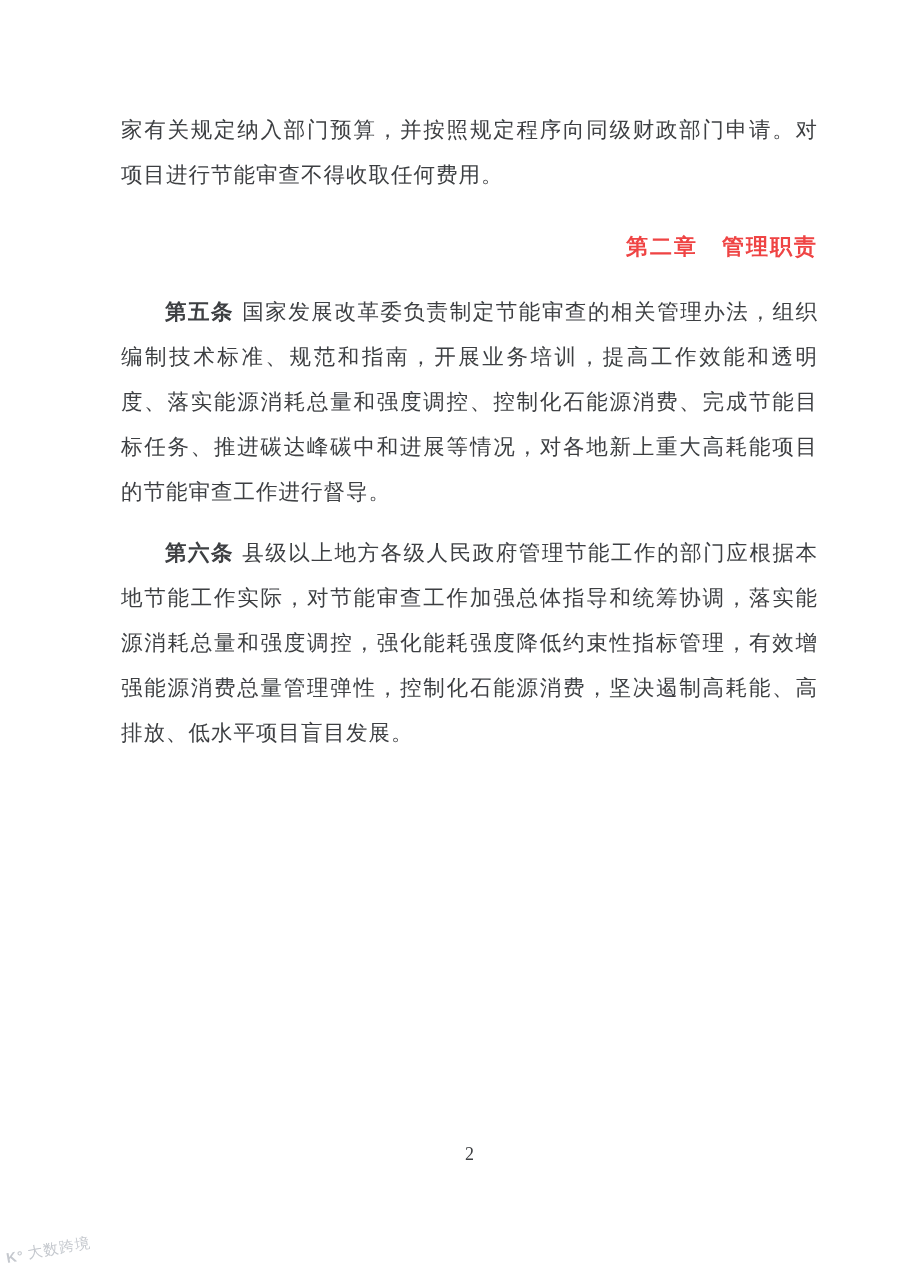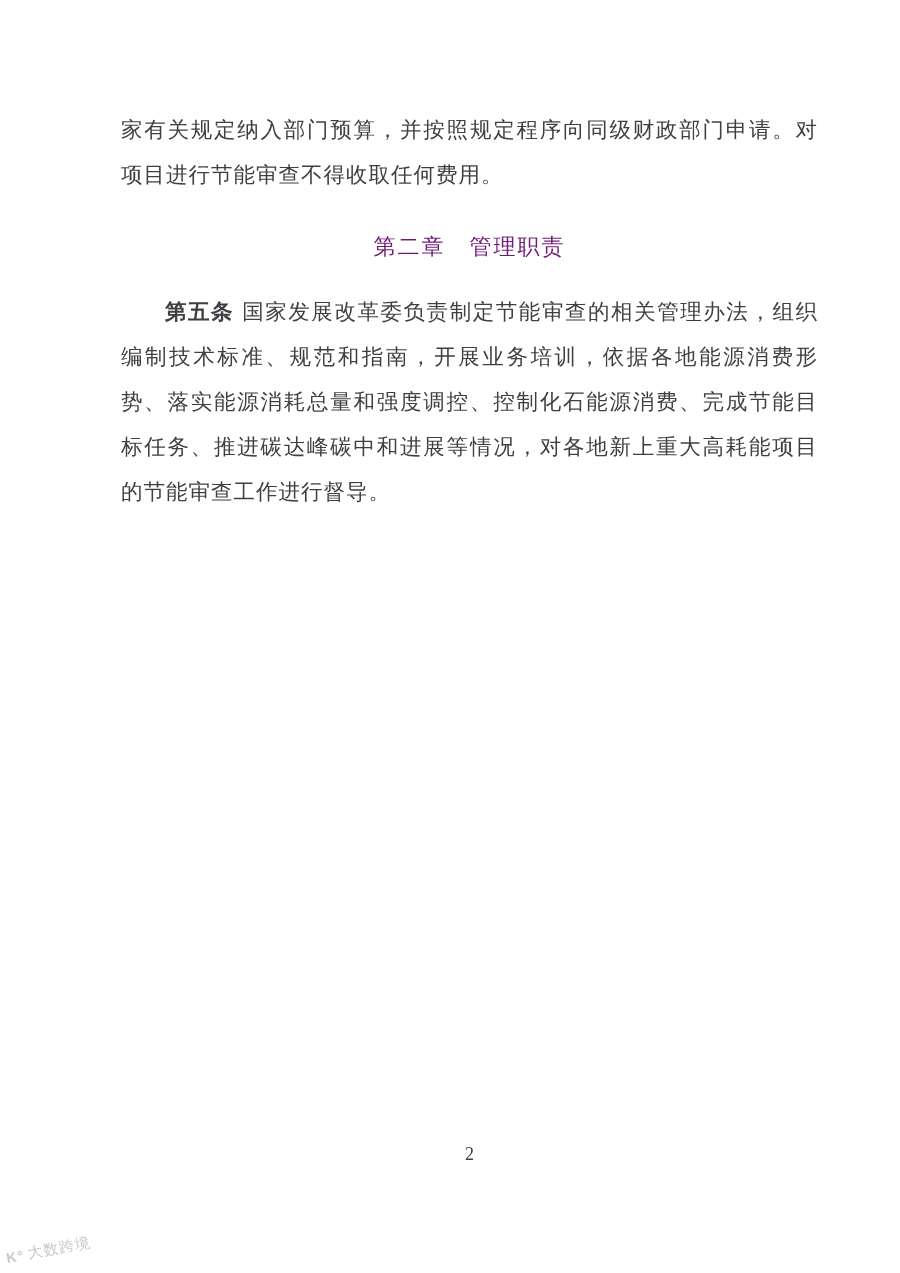--- a/index.html
+++ b/index.html
@@ -32,25 +32,25 @@
   }
   .para.indent {
     text-indent: 44px;
   }
   .article-label {
     font-weight: bold;
     margin-right: 8px;
   }
   .chapter {
     font-size: 22px;
-    font-weight: normal;
-    text-align: center;
+    font-weight: bold;
+    text-align: right;
     letter-spacing: 2px;
     margin: 34px 0 28px 0;
-    color: #701a75;
+    color: #ef4444;
   }
   .page-number {
     position: absolute;
     bottom: 108px;
     left: 0;
     width: 100%;
     text-align: center;
     font-size: 18px;
     color: #3d3f42;
   }
@@ -81,23 +81,26 @@
 
 <div class="doc-page">
 
   <div class="content">
 
     <p class="para">家有关规定纳入部门预算，并按照规定程序向同级财政部门申请。对项目进行节能审查不得收取任何费用。</p>
 
     <h2 class="chapter">第二章　管理职责</h2>
 
     <p class="para indent">
-      <span class="article-label">第五条</span><span>国家发展改革委负责制定节能审查的相关管理办法，组织编制技术标准、规范和指南，开展业务培训，依据各地能源消费形势、落实能源消耗总量和强度调控、控制化石能源消费、完成节能目标任务、推进碳达峰碳中和进展等情况，对各地新上重大高耗能项目的节能审查工作进行督导。</span>
+      <span class="article-label">第五条</span><span>国家发展改革委负责制定节能审查的相关管理办法，组织编制技术标准、规范和指南，开展业务培训，提高工作效能和透明度、落实能源消耗总量和强度调控、控制化石能源消费、完成节能目标任务、推进碳达峰碳中和进展等情况，对各地新上重大高耗能项目的节能审查工作进行督导。</span>
     </p>
 
+    <p class="para indent">
+      <span class="article-label">第六条</span><span>县级以上地方各级人民政府管理节能工作的部门应根据本地节能工作实际，对节能审查工作加强总体指导和统筹协调，落实能源消耗总量和强度调控，强化能耗强度降低约束性指标管理，有效增强能源消费总量管理弹性，控制化石能源消费，坚决遏制高耗能、高排放、低水平项目盲目发展。</span>
+    </p>
 
 
 
   </div>
 
   <div class="page-number">2</div>
 
   <div class="watermark">
     <span class="watermark-icon">K°</span>
     <span>大数跨境</span>

